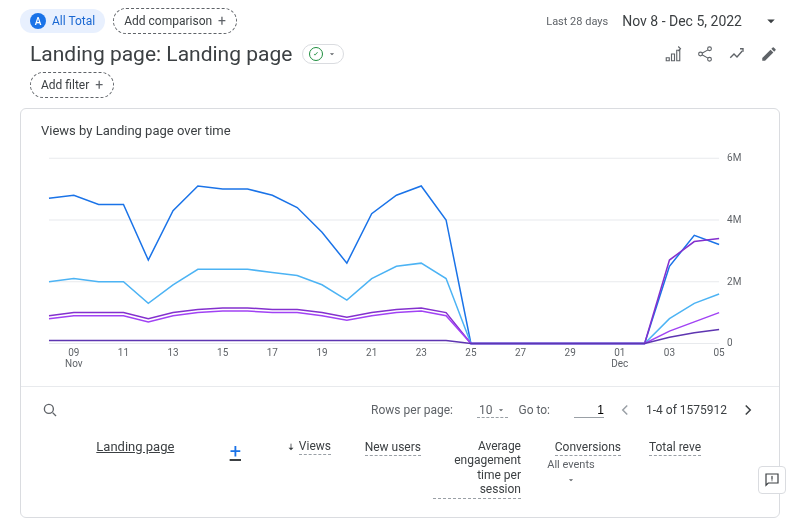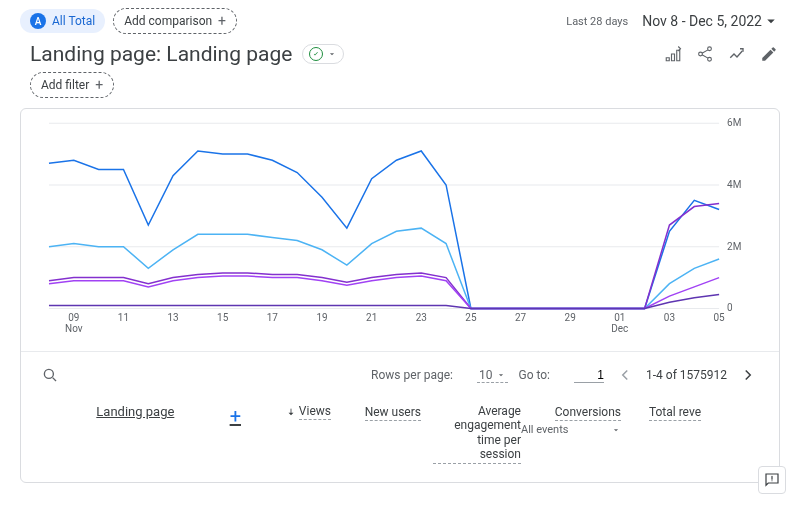--- a/index.html
+++ b/index.html
@@ -36,39 +36,39 @@
   .paginfo { font-size: 12px; color: #3c4043; }
   .headerrow { display: flex; align-items: flex-start; padding: 10px 20px 18px 20px; }
   .colhead { font-size: 12px; color: #3c4043; text-align: right; line-height: 1.2; border-bottom: 1px dashed #9aa0a6; padding-bottom: 1px; display: inline-block; }
   .col-lp { width: 200px; text-align: center; color: #3c4043; font-size: 13px; display: flex; align-items: flex-start; justify-content: center; text-decoration: underline; }
   .col-lp .plusblue { color: #1a73e8; font-size: 20px; font-weight: 400; margin-left: auto; }
   .col-views { width: 90px; text-align: right; }
   .col-nu { width: 90px; text-align: right; }
   .col-aet { width: 100px; text-align: right; }
   .col-conv { width: 100px; text-align: right; }
   .col-tr { width: 80px; text-align: right; }
-  .subhead { font-size: 11px; color: #5f6368; margin-top: 2px; display: flex; align-items: center; justify-content: space-between; gap: 4px; }
+  .subhead { font-size: 11px; color: #5f6368; margin-top: 2px; display: flex; align-items: center; justify-content: space-between; gap: 4px; flex-direction: column; }
   .feedback-fab { position: fixed; right: 14px; bottom: 24px; width: 28px; height: 28px; border: 1px solid #dadce0; border-radius: 4px; background: #fff; display: flex; align-items: center; justify-content: center; cursor: pointer; color: #3c4043; }
   svg.ico { width: 18px; height: 18px; }
 </style>
 </head>
 <body>
 
 <div class="topbar">
   <div class="pill allusers">
     <span class="circle-a">A</span>
     <span>All Total</span>
   </div>
   <div class="pill addcomp">
     <span>Add comparison</span>
     <span class="plus">+</span>
   </div>
   <div class="spacer"></div>
   <span class="date-label">Last 28 days</span>
-  <div style="display:flex;align-items:center;gap:0;">
+  <div style="display:flex;align-items:center;gap:20px;">
     <span class="date-value">Nov 8 - Dec 5, 2022</span>
     <svg class="ico" viewBox="0 0 24 24">
         <path d="M7 10l5 5 5-5z" fill="currentColor"></path>
       </svg>
   </div>
 </div>
 
 <div class="titlebar">
   <h1>Landing page: Landing page</h1>
   <div class="check-chip">
@@ -110,20 +110,21 @@
 </div>
 
 <div class="filterbar">
   <div class="pill addcomp">
     <span>Add filter</span>
     <span class="plus">+</span>
   </div>
 </div>
 
 <div class="card">
+  <div class="card-title">Views by Landing page over time</div>
   <div class="chart">
     <svg id="chart-svg" viewBox="0 0 720 220" preserveAspectRatio="none">
         <g class="grid">
           <line x1="8" y1="190" x2="680" y2="190"></line>
           <text class="axis" x="688" y="193" text-anchor="start" font-size="10" fill="#5f6368">0</text>
           <line x1="8" y1="129.33333333333334" x2="680" y2="129.33333333333334"></line>
           <text class="axis" x="688" y="132.33333333333334" text-anchor="start" font-size="10" fill="#5f6368">2M</text>
           <line x1="8" y1="68.66666666666667" x2="680" y2="68.66666666666667"></line>
           <text class="axis" x="688" y="71.66666666666667" text-anchor="start" font-size="10" fill="#5f6368">4M</text>
           <line x1="8" y1="8" x2="680" y2="8"></line>

